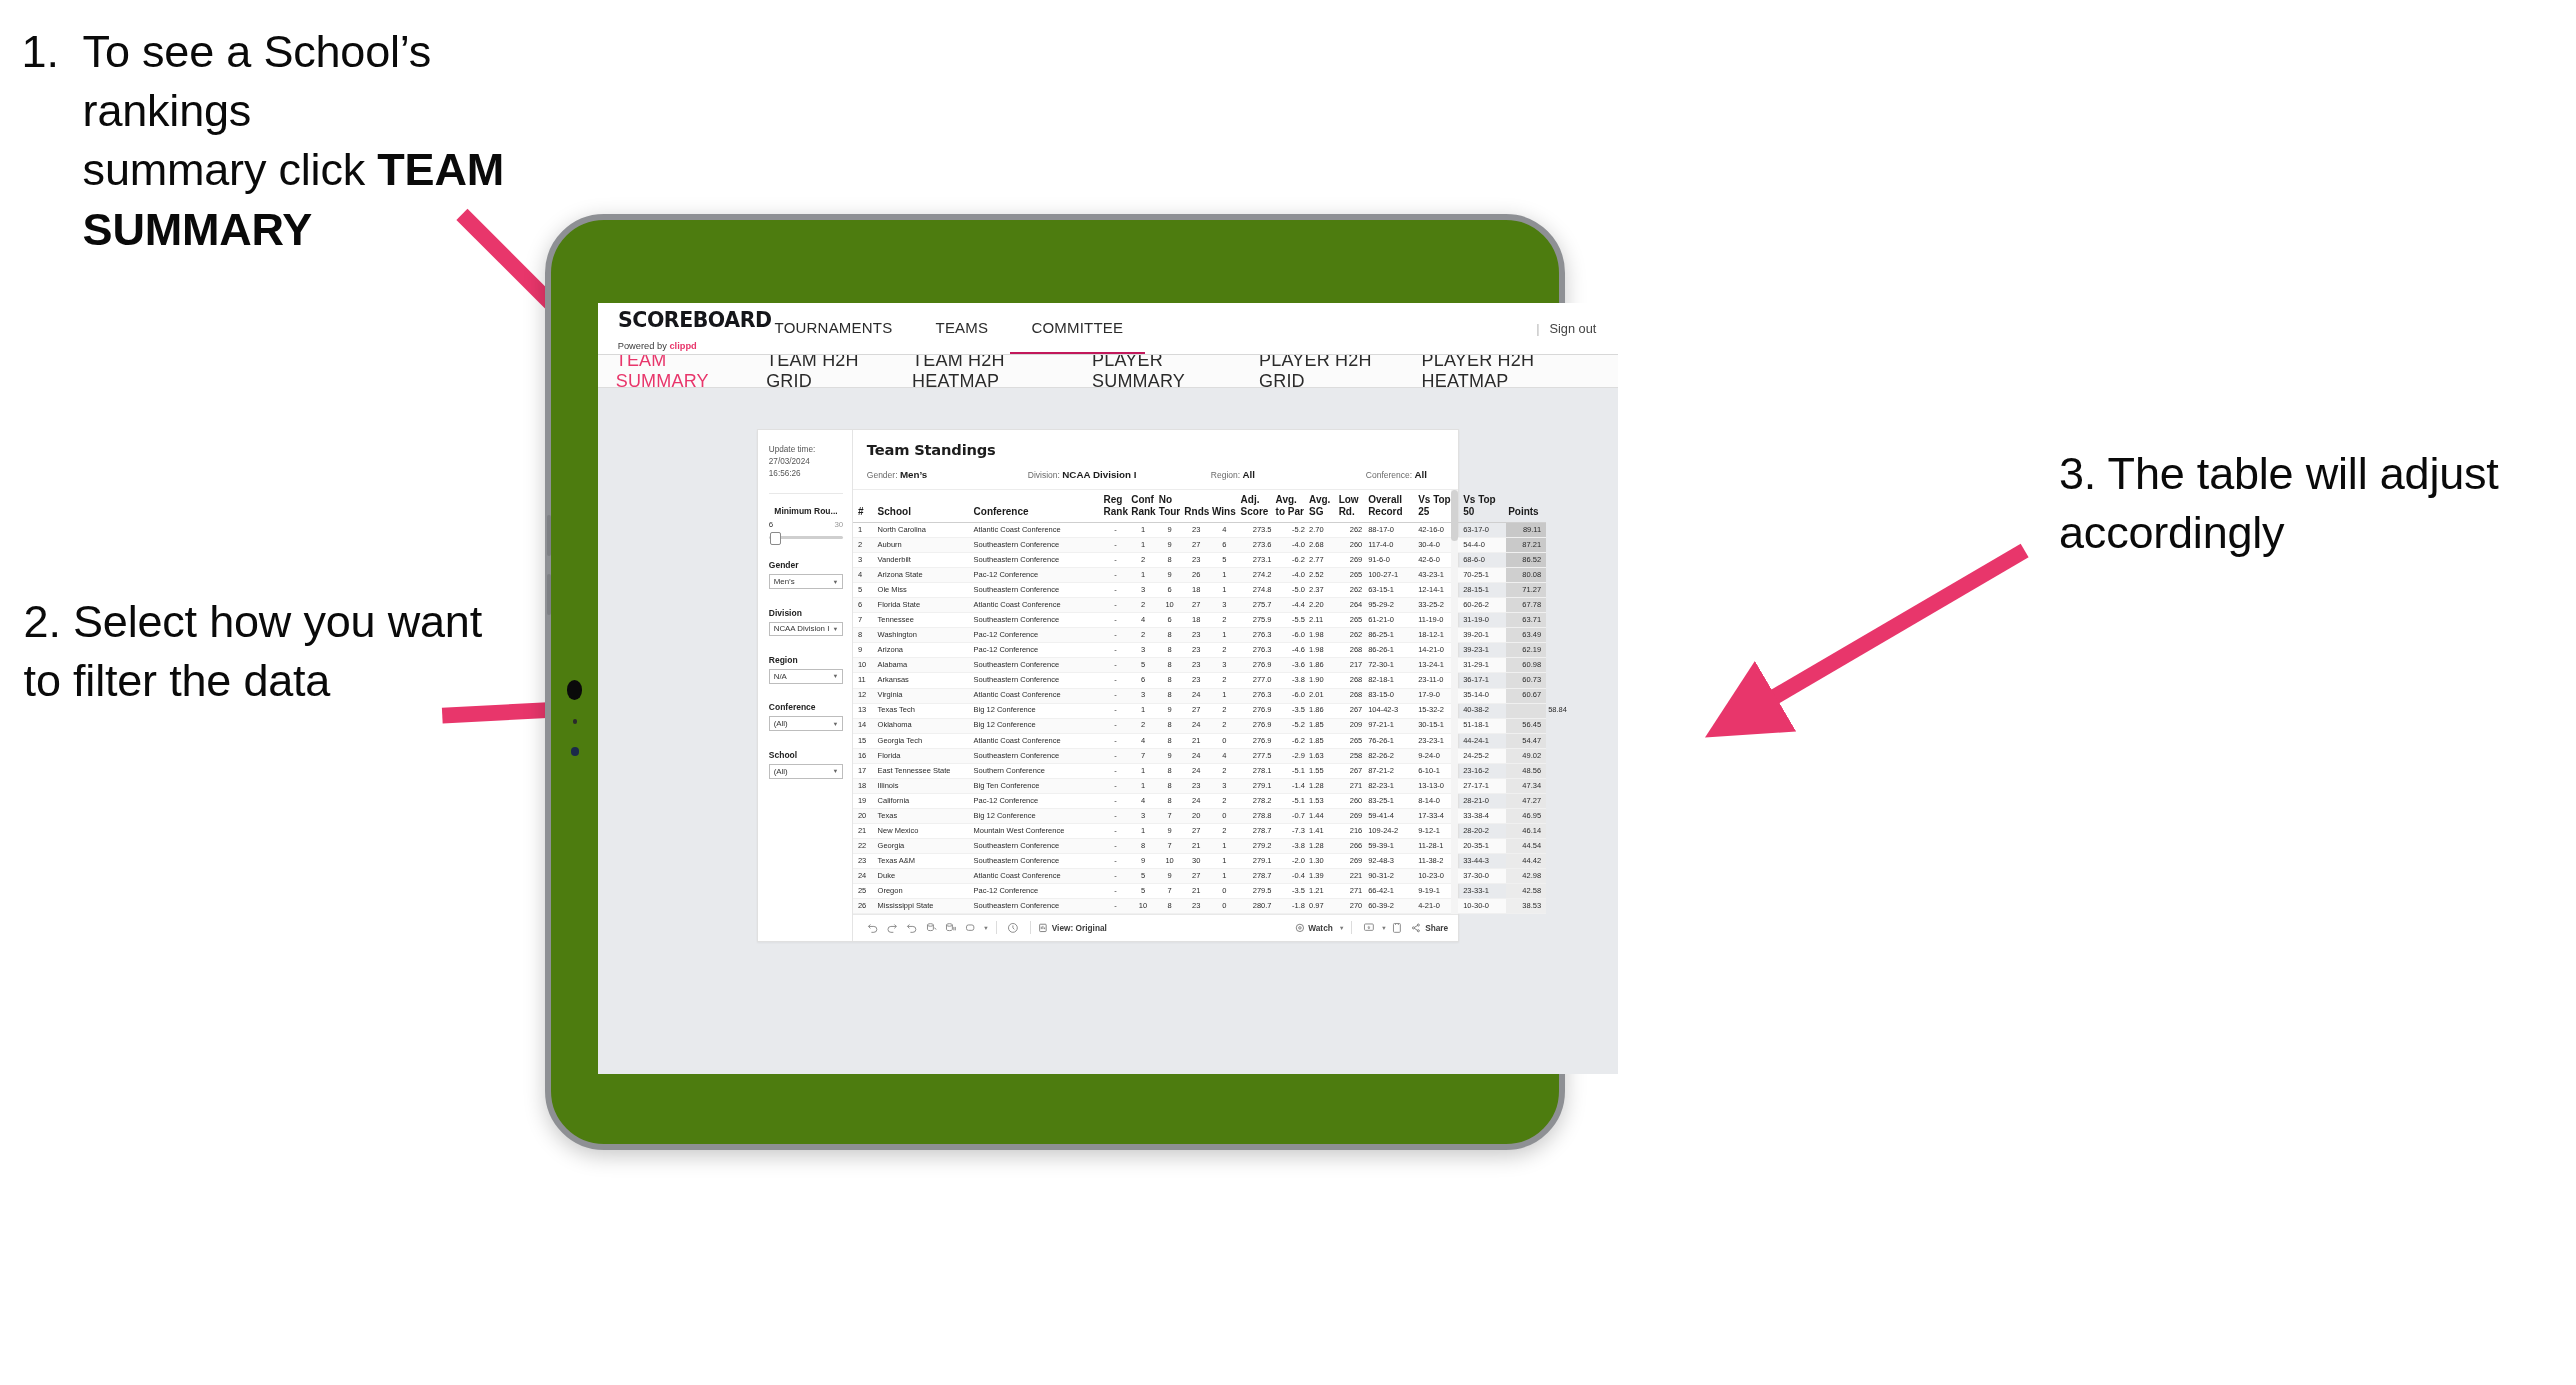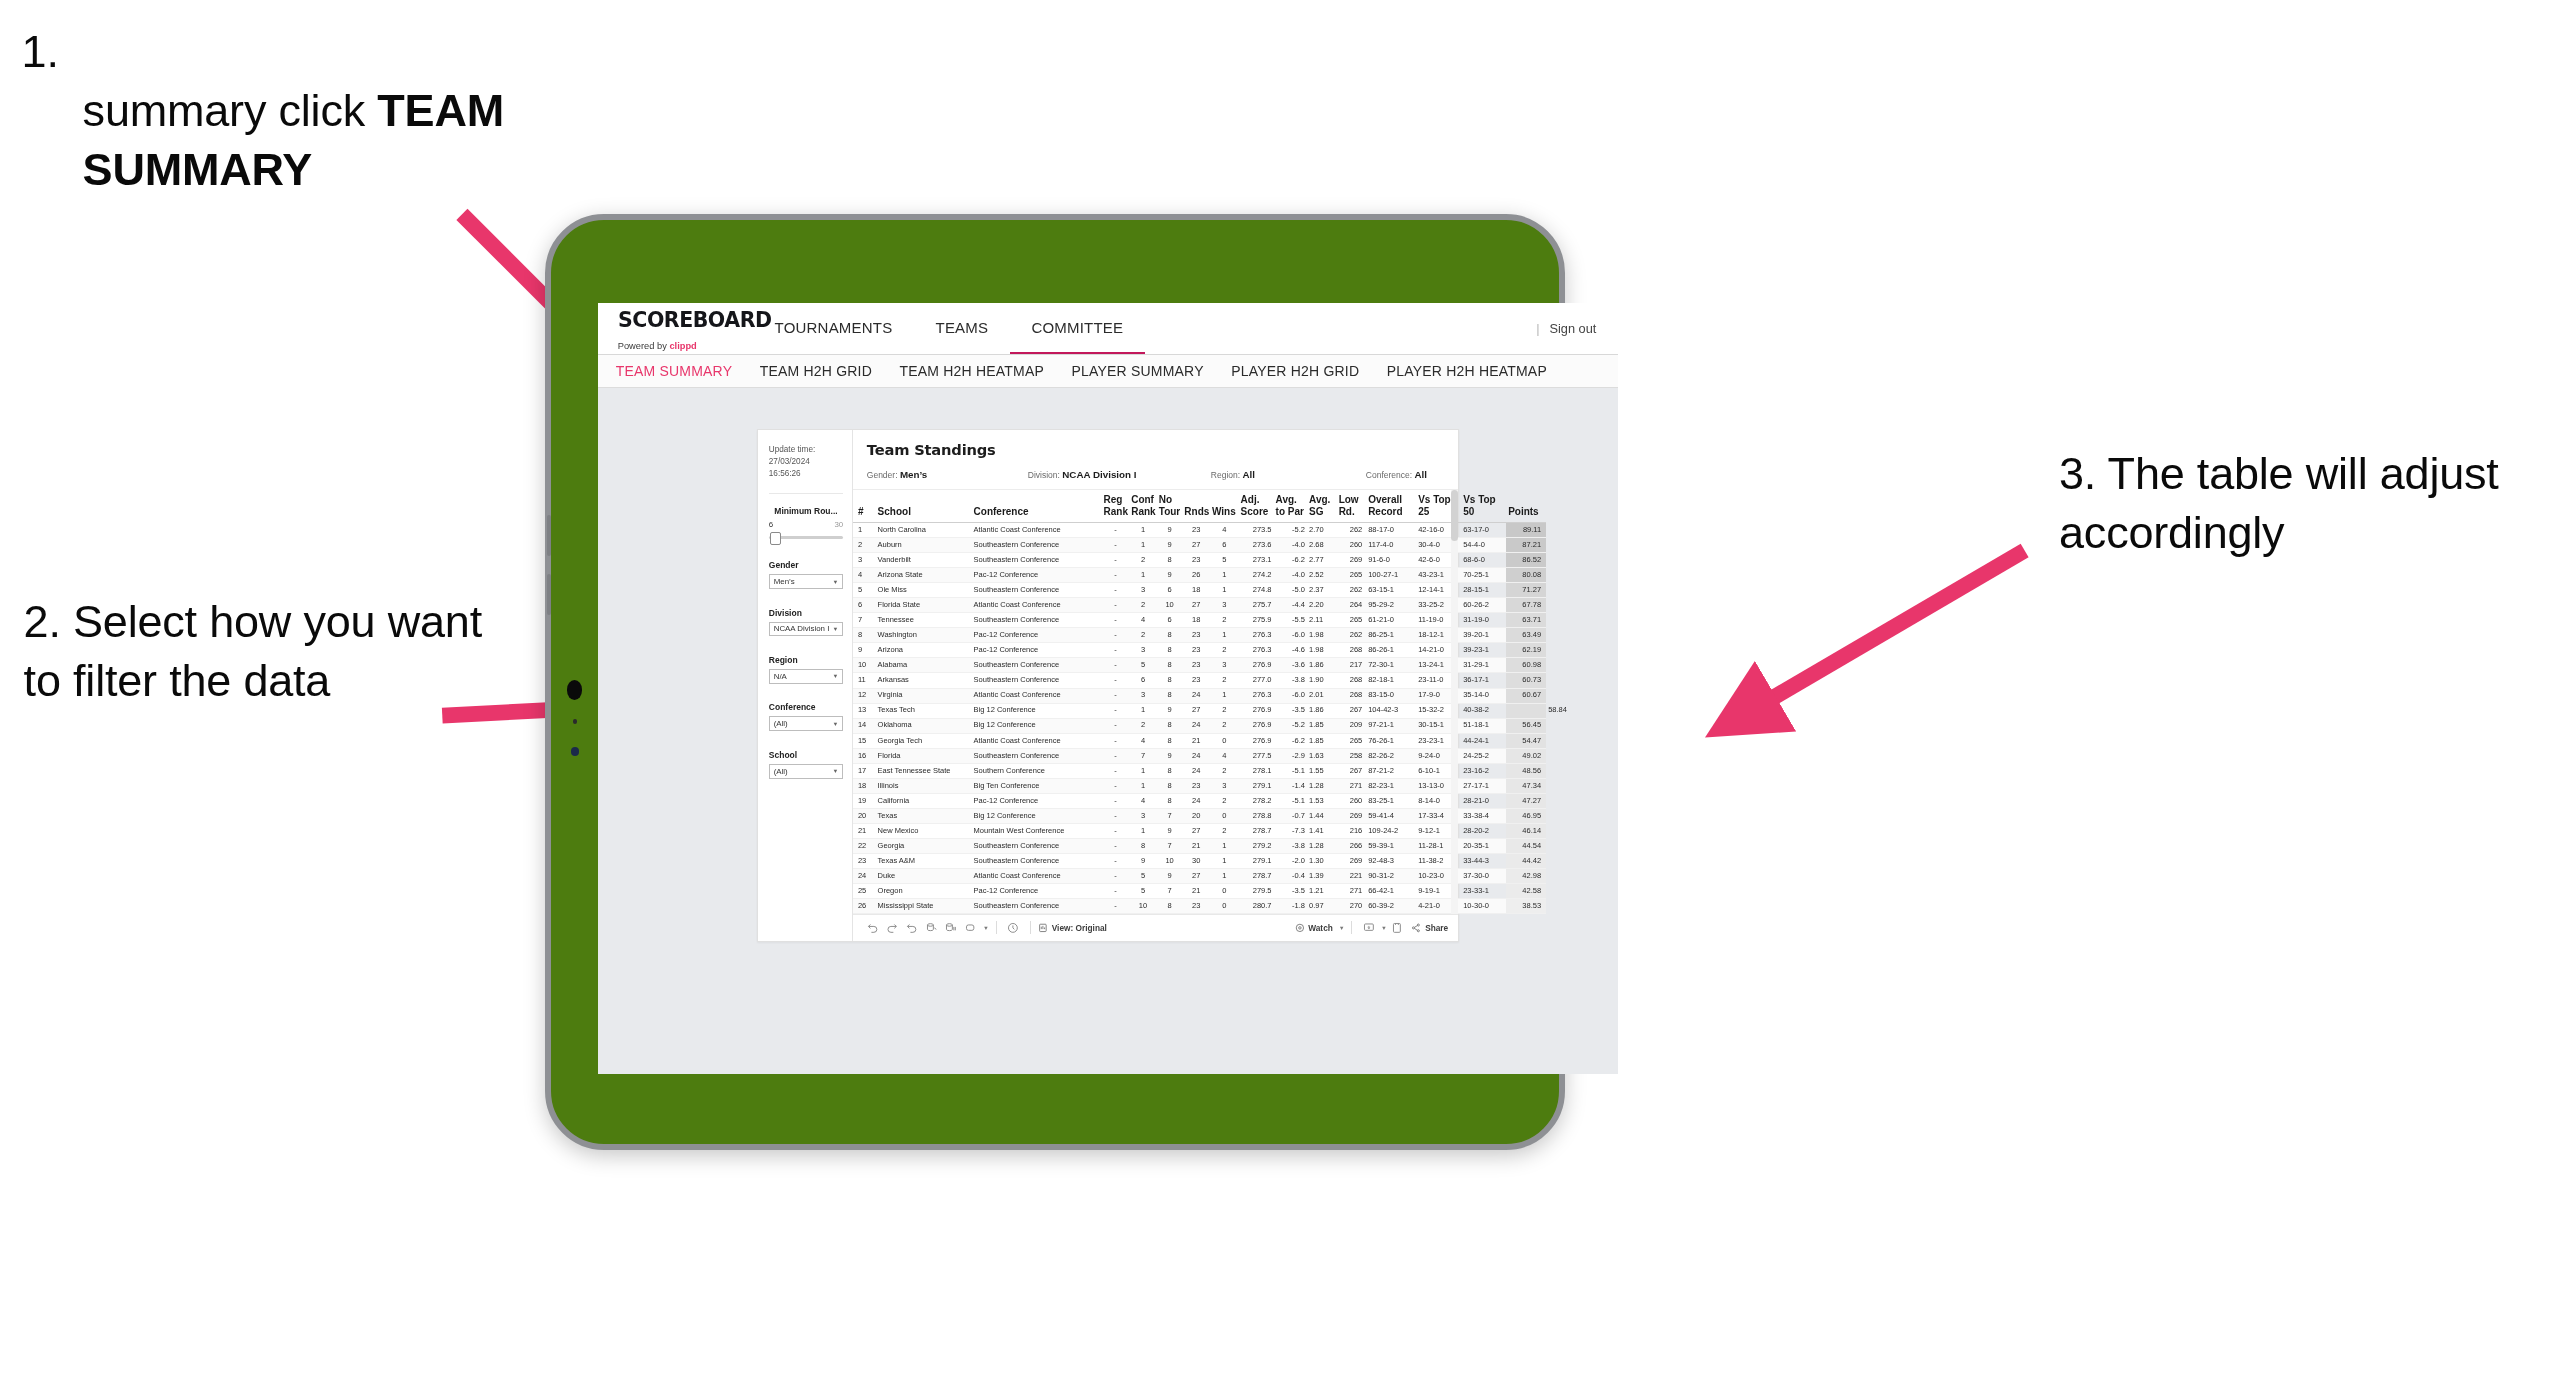--- a/index.html
+++ b/index.html
@@ -103,21 +103,21 @@
   .signout .sep { color: #b7b7b7; }
 
   
   .sub-nav {
     height: 32px; background: #fbfbfb;
     display: flex; align-items: center;
     border-bottom: 1px solid #dcdcdc;
     padding-left: 17.7px;
   }
   .sub-nav .item {
-    font-size: 14px; color: #2b2b2b; letter-spacing: 0.2px;
+    font-size: 18px; color: #2b2b2b; letter-spacing: 0.2px;
     margin-right: 27.5px; cursor: pointer;
   }
   .sub-nav .item.active { color: #e8366b; }
 
   
   .dash-wrap {
     padding: 41px 0 0 0;
     display: flex; justify-content: center;
   }
   .dash-card {
@@ -240,21 +240,21 @@
   .tb .spacer { flex: 1; }
   .tb .mini-caret { font-size: 5.9px; color: #7a7a7a; margin-left: 2px; }
 </style>
 </head>
 <body>
 
 <div class="annot annot-1">
   <div class="row">
     <span class="num">1.</span>
     <span class="txt">
-      <br>
+      <span>To see a School’s rankings</span><br>
       <span>summary click </span><b>TEAM</b><br>
       <b>SUMMARY</b>
     </span>
   </div>
 </div>
 
 <div class="annot annot-2">2. Select how you want to filter the data</div>
 <div class="annot annot-3">3. The table will adjust accordingly</div>
 
 <svg class="arrow-svg" viewBox="0 0 2621 1410">

